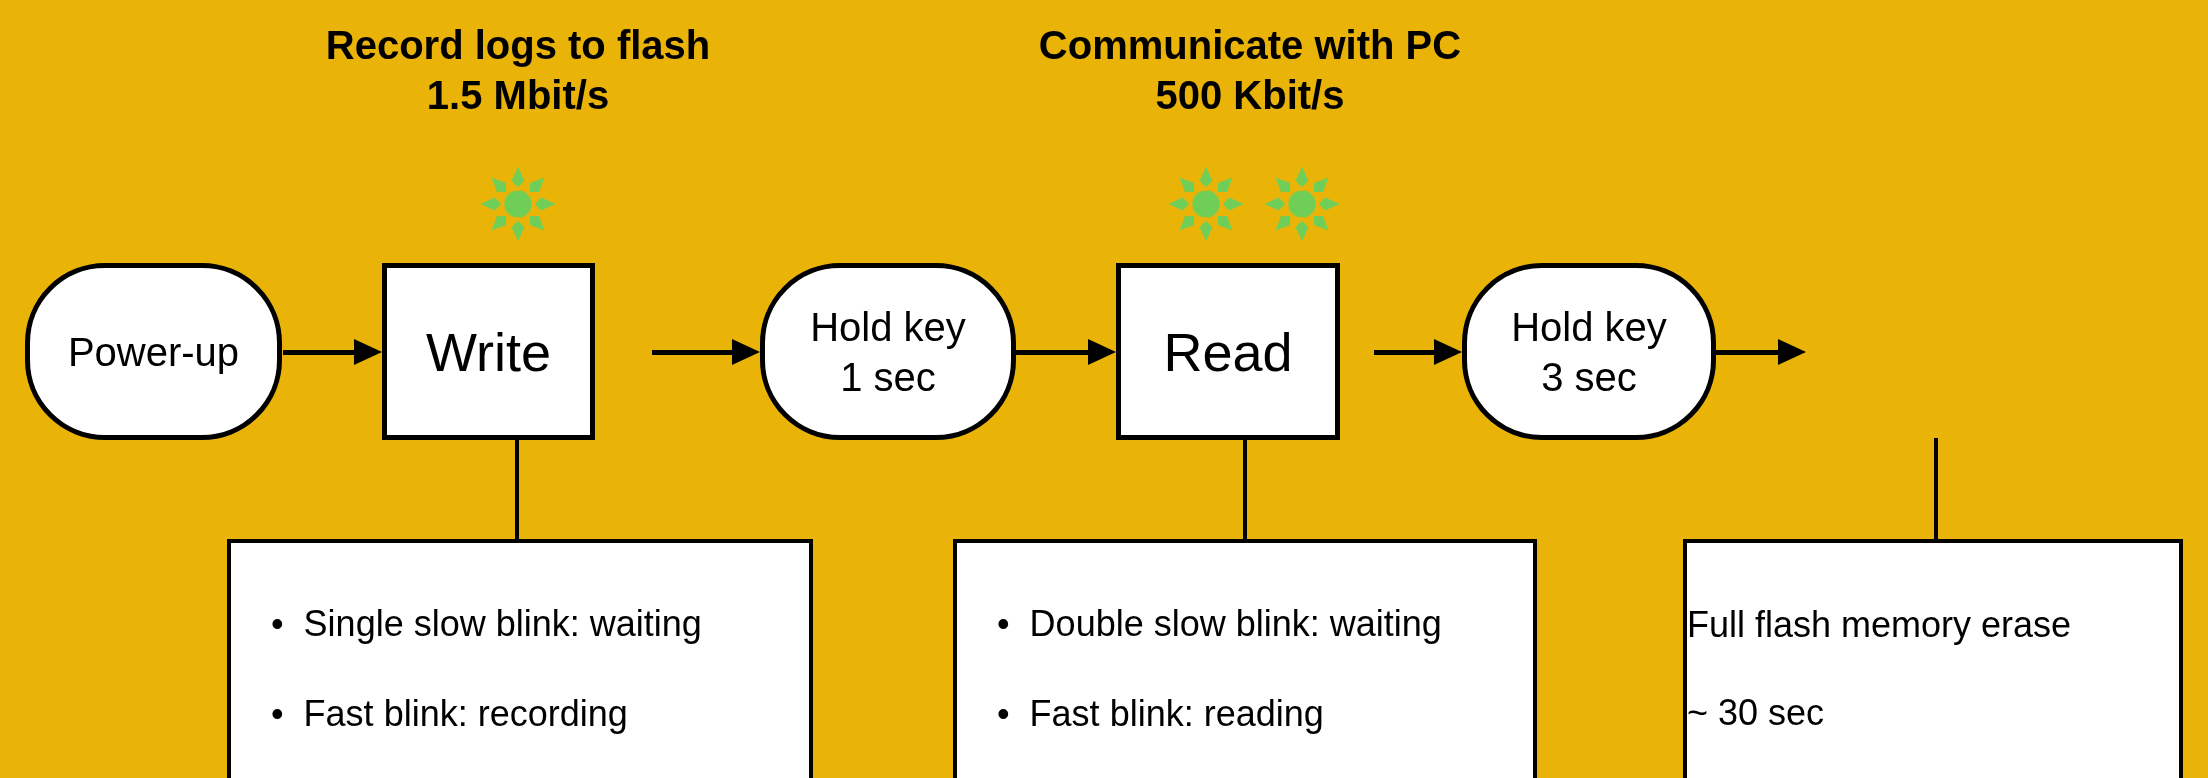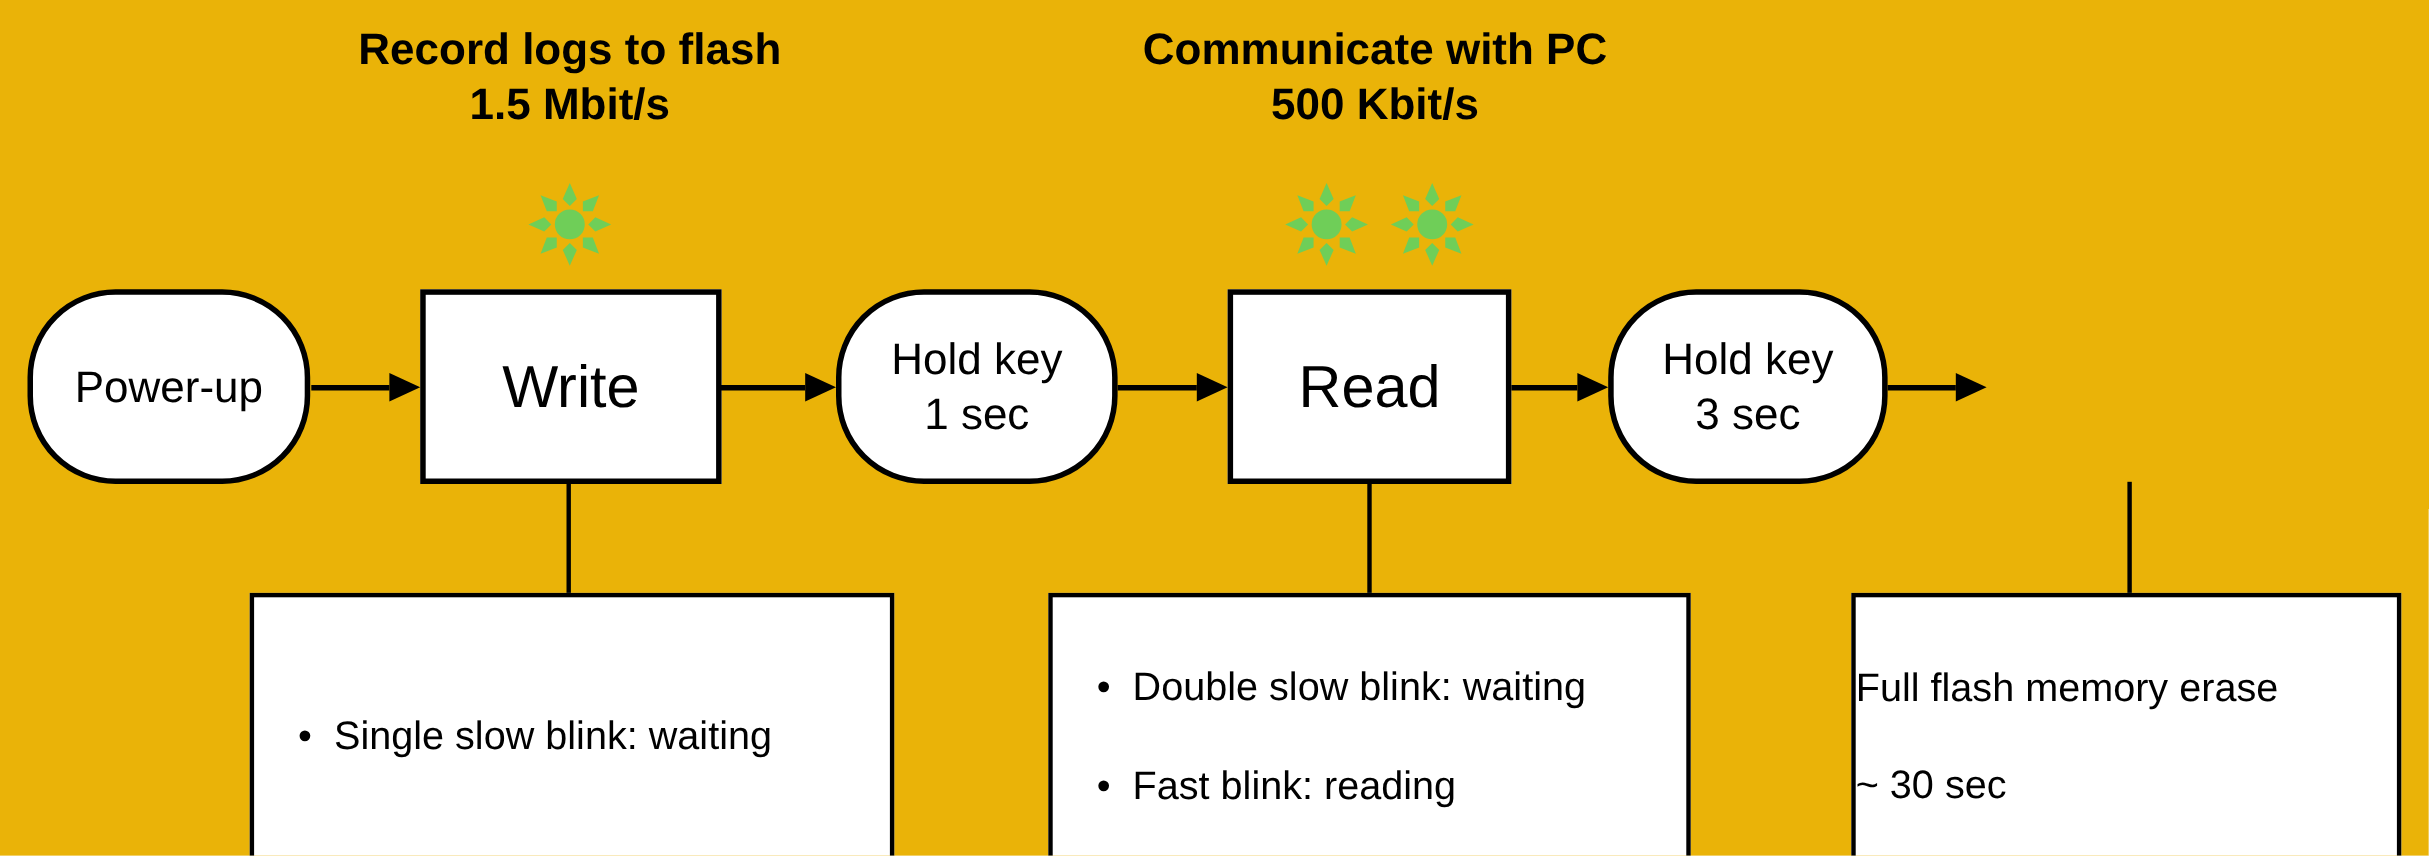--- a/index.html
+++ b/index.html
@@ -160,30 +160,30 @@
     <polygon points="50,3 58,21 50,29 42,21" transform="rotate(180 50 50)"></polygon>
     <polygon points="50,3 58,21 50,29 42,21" transform="rotate(225 50 50)"></polygon>
     <polygon points="50,3 58,21 50,29 42,21" transform="rotate(270 50 50)"></polygon>
     <polygon points="50,3 58,21 50,29 42,21" transform="rotate(315 50 50)"></polygon>
   </svg>
 
   <div class="node oval" style="left:25px; width:257px;">
     <span class="oval-label">Power-up</span>
   </div>
 
-  <div class="node" style="left:382px; width:274px;">
+  <div class="node" style="left:382px; width:213px;">
     <span class="rect-label">Write</span>
   </div>
 
   <div class="node oval" style="left:760px; width:256px;">
     <span class="oval-label">Hold key</span>
     <span class="oval-label">1 sec</span>
   </div>
 
-  <div class="node" style="left:1116px; width:258px;">
+  <div class="node" style="left:1116px; width:224px;">
     <span class="rect-label">Read</span>
   </div>
 
   <div class="node oval" style="left:1462px; width:254px;">
     <span class="oval-label">Hold key</span>
     <span class="oval-label">3 sec</span>
   </div>
 
 
   <div class="arrow" style="left:283px; width:99px;">
@@ -208,20 +208,23 @@
   </div>
 
   <div class="connector" style="left:515px;"></div>
   <div class="connector" style="left:1243px;"></div>
   <div class="connector" style="left:1934px;"></div>
 
   <div class="note bullets" style="left:227px; width:586px;">
     <div class="bullet-item">
       <span>Single slow blink: waiting</span>
     </div>
+    <div class="bullet-item">
+      <span>Fast blink: recording</span>
+    </div>
   </div>
 
   <div class="note bullets" style="left:953px; width:584px;">
     <div class="bullet-item">
       <span>Double slow blink: waiting</span>
     </div>
     <div class="bullet-item">
       <span>Fast blink: reading</span>
     </div>
   </div>

